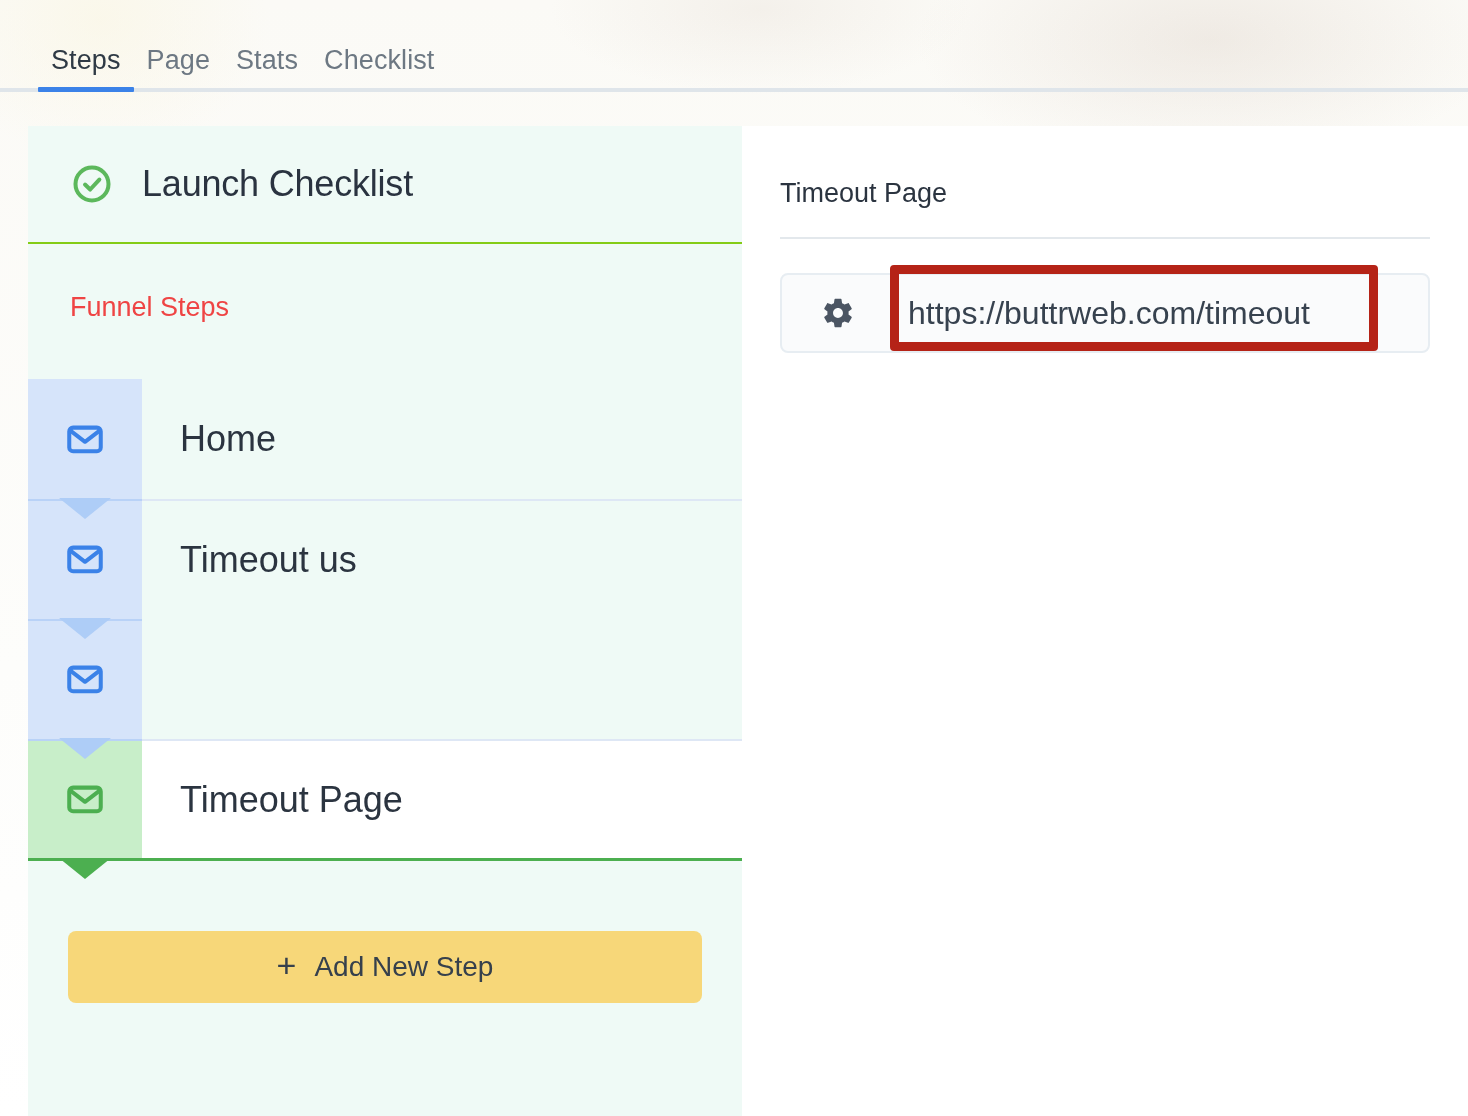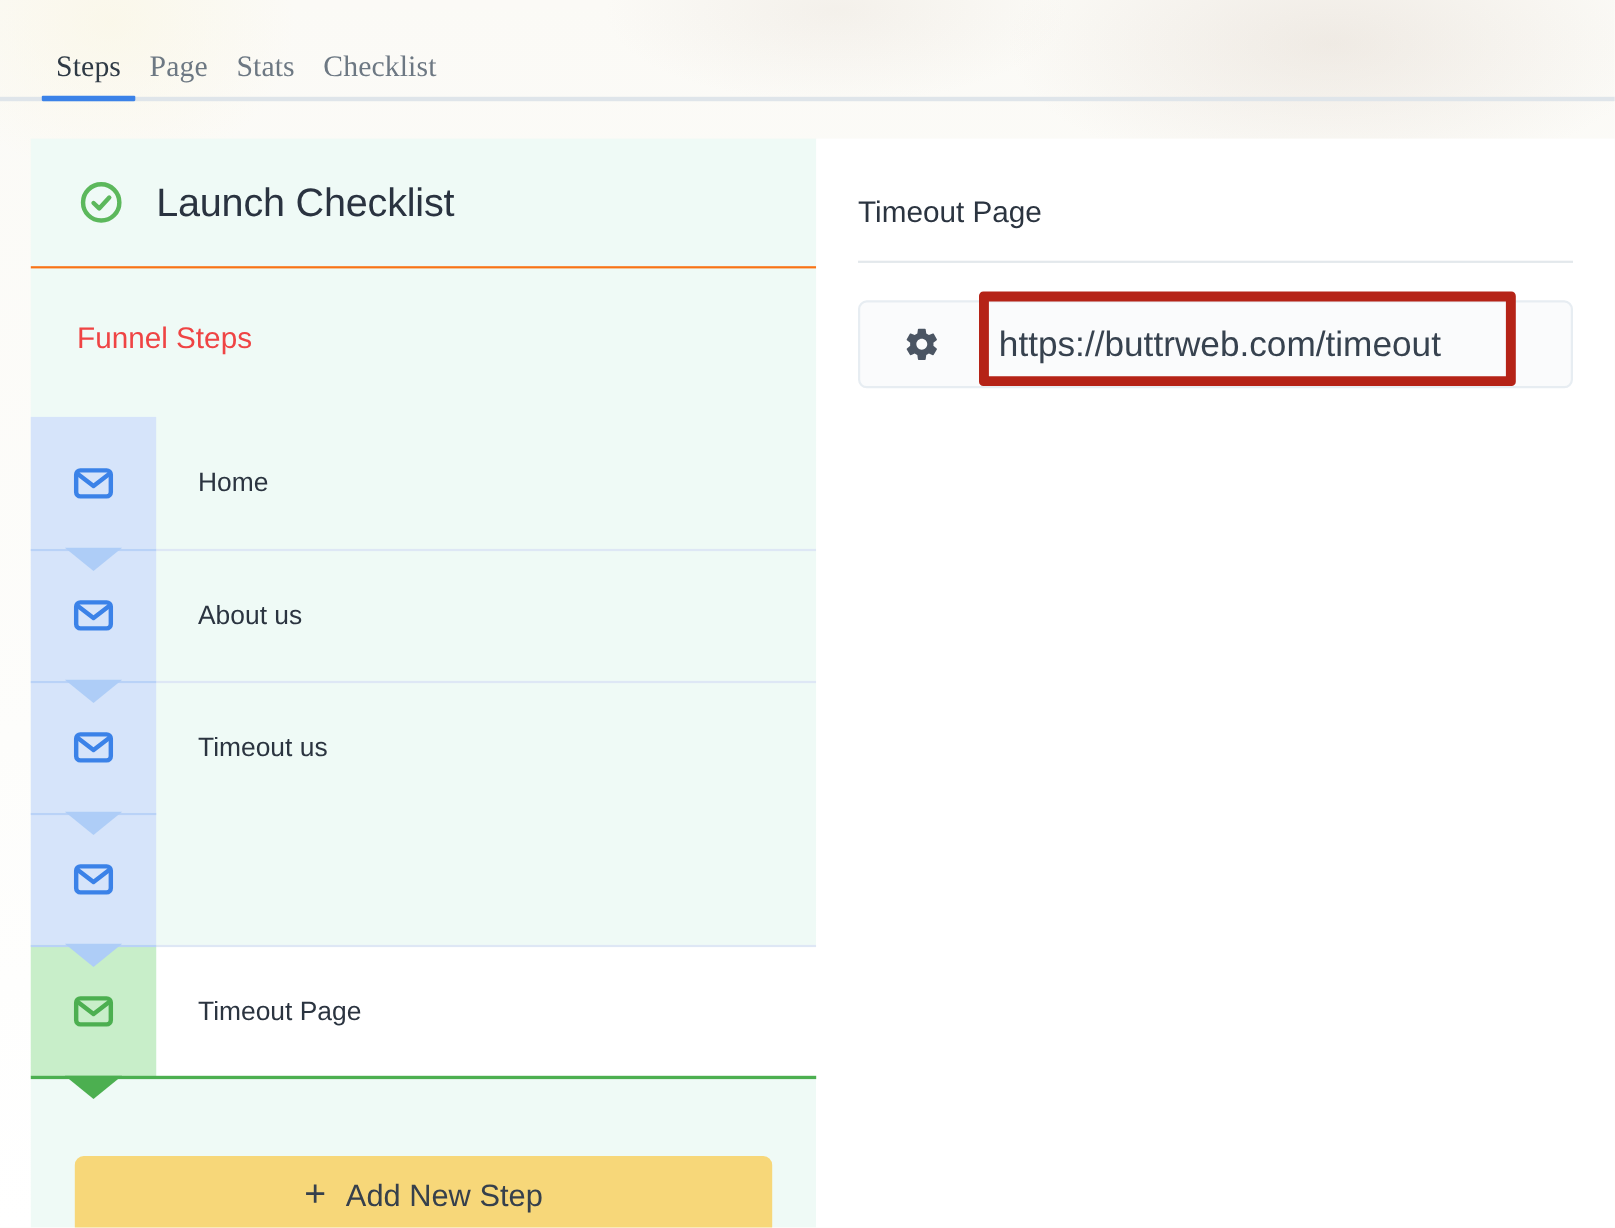--- a/index.html
+++ b/index.html
@@ -41,21 +41,21 @@
   }
   .tab {
     position: relative;
     font-size: 27px;
     color: #6d7883;
     padding: 0 13px 18px 13px;
     letter-spacing: 0.1px;
     cursor: pointer;
     background: none;
     border: none;
-    font-family: Liberation Serif, serif;
+    font-family: Liberation Sans, sans-serif;
     line-height: 1;
   }
   .tab.active { color: #2f3a45; }
   .tab.active::after {
     content: "";
     position: absolute;
     left: 0; bottom: 0;
     width: 100%; height: 5px;
     background: #3b82e8;
     border-radius: 1px;
@@ -67,21 +67,21 @@
     position: absolute;
     left: 28px; top: 126px;
     width: 714px; height: 990px;
     background: #effaf6;
   }
   .panel-header {
     height: 118px;
     display: flex;
     align-items: center;
     padding-left: 42px;
-    border-bottom: 2px solid #f97316;
+    border-bottom: 2px solid #84cc16;
   }
   .check-icon { width: 44px; height: 44px; flex: 0 0 44px; }
   .panel-title {
     margin-left: 28px;
     font-size: 36px;
     color: #2a3340;
     letter-spacing: -0.2px;
   }
   .section-label {
     padding: 48px 0 0 42px;
@@ -133,21 +133,21 @@
 
   .step-body {
     flex: 1;
     display: flex;
     align-items: center;
     padding-left: 38px;
     border-top: 2px solid #dee7f5;
     background: transparent;
   }
   .step-row:first-child .step-body { border-top: none; }
-  .step-label { font-size: 24px; color: #2b3440; }
+  .step-label { font-size: 36px; color: #2b3440; }
 
   .selected-underline {
     position: absolute;
     left: 0; bottom: -2px;
     width: 714px; height: 3px;
     background: #4caf50;
     z-index: 2;
   }
 
   .add-step-wrap { padding: 72px 42px 0 40px; }
@@ -261,60 +261,46 @@
               <rect x="3" y="5.5" width="18" height="13.5" rx="2.2"></rect>
               <polyline points="4.2,7.6 12,13.6 19.8,7.6"></polyline>
             </svg>
           </span>
         </div>
         <div class="step-body">
           <span class="step-label">Home</span>
         </div>
       </div>
 
+
       <div class="step-row">
         <div class="step-icon-col">
           <div class="divider-line"></div>
           <span class="mail-icon">
             <svg viewBox="0 0 24 24" width="42" height="42" fill="none" stroke="#3b82e8" stroke-width="2.3" stroke-linecap="round" stroke-linejoin="round">
               <rect x="3" y="5.5" width="18" height="13.5" rx="2.2"></rect>
               <polyline points="4.2,7.6 12,13.6 19.8,7.6"></polyline>
             </svg>
           </span>
         </div>
         <div class="step-body">
-          <span class="step-label">About us</span>
+          <span class="step-label">Timeout us</span>
         </div>
       </div>
 
       <div class="step-row">
         <div class="step-icon-col">
           <div class="divider-line"></div>
           <span class="mail-icon">
             <svg viewBox="0 0 24 24" width="42" height="42" fill="none" stroke="#3b82e8" stroke-width="2.3" stroke-linecap="round" stroke-linejoin="round">
               <rect x="3" y="5.5" width="18" height="13.5" rx="2.2"></rect>
               <polyline points="4.2,7.6 12,13.6 19.8,7.6"></polyline>
             </svg>
           </span>
         </div>
-        <div class="step-body">
-          <span class="step-label">Timeout us</span>
-        </div>
-      </div>
-
-      <div class="step-row">
-        <div class="step-icon-col">
-          <div class="divider-line"></div>
-          <span class="mail-icon">
-            <svg viewBox="0 0 24 24" width="42" height="42" fill="none" stroke="#3b82e8" stroke-width="2.3" stroke-linecap="round" stroke-linejoin="round">
-              <rect x="3" y="5.5" width="18" height="13.5" rx="2.2"></rect>
-              <polyline points="4.2,7.6 12,13.6 19.8,7.6"></polyline>
-            </svg>
-          </span>
-        </div>
       </div>
 
       <div class="step-row selected">
         <div class="step-icon-col">
           <div class="divider-line"></div>
           <span class="mail-icon">
             <svg viewBox="0 0 24 24" width="42" height="42" fill="none" stroke="#4caf50" stroke-width="2.3" stroke-linecap="round" stroke-linejoin="round">
               <rect x="3" y="5.5" width="18" height="13.5" rx="2.2"></rect>
               <polyline points="4.2,7.6 12,13.6 19.8,7.6"></polyline>
             </svg>

